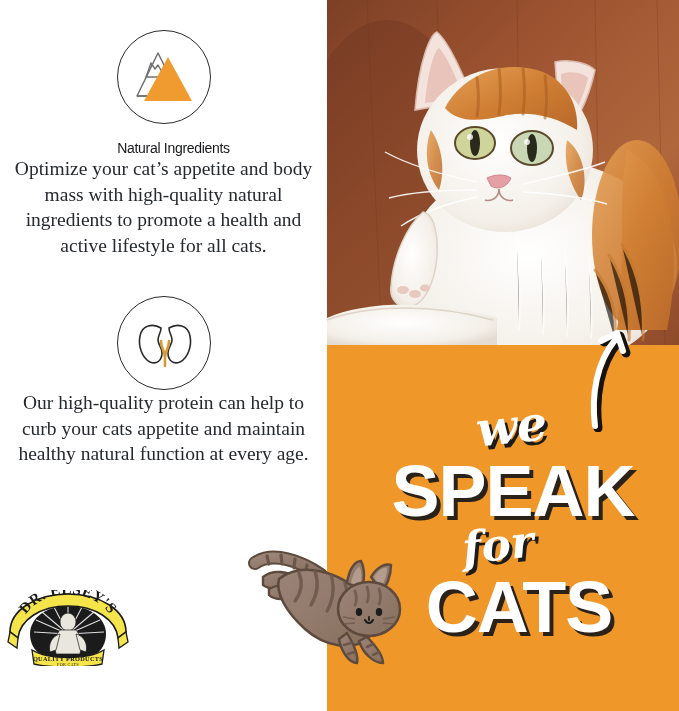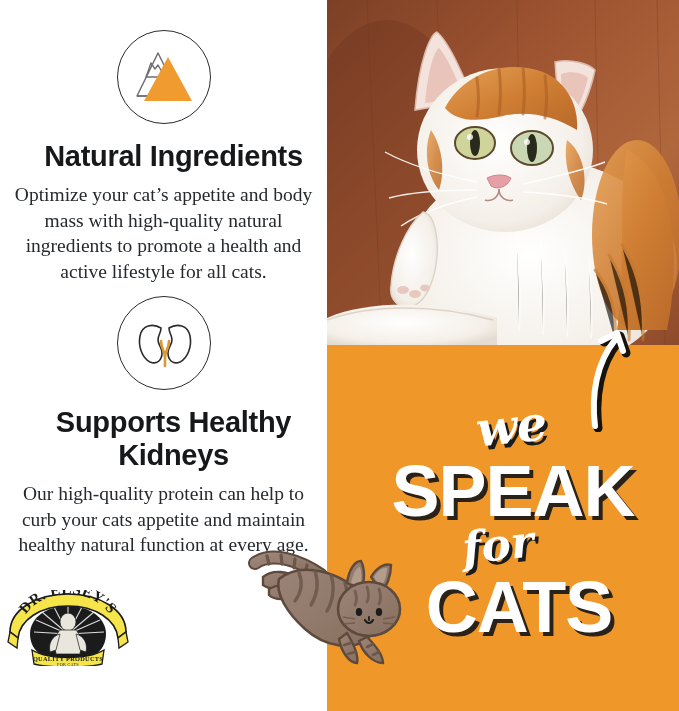--- a/index.html
+++ b/index.html
@@ -23,34 +23,34 @@
 
   .icon-circle{
     width:94px; height:94px; border-radius:50%;
     border:1.3px solid #2b2b2b;
     margin:0 auto; position:relative;
     background:#fff;
   }
 
   .feature-heading{
     font-family:"Liberation Sans", sans-serif;
-    font-weight:bold;
-    font-size:29px;
+    font-weight:normal;
+    font-size:14px;
     color:#17181a;
     letter-spacing:-0.3px;
     margin-top:16px;
     padding-left:20px;
   }
 
   .feature-body{
     font-family:"Liberation Serif", serif;
     font-size:19.5px;
     line-height:25.5px;
     color:#262a2e;
-    margin-top:9px;
+    margin-top:0;
     padding:0 14px;
   }
 
   
   #brand-logo{
     position:absolute; left:6px; top:590px;
     width:124px; height:76px;
   }
 
   
@@ -147,21 +147,20 @@
       <svg width="94" height="94" viewBox="0 0 94 94">
 
         <path d="M43 31 C35 26 24 28 22 39 C20 49 24 61 32 65 C39 68 44 63 44 56 C44 50 40 48 40 43 C40 38 43 36 43 31 Z" fill="none" stroke="#2b2b2b" stroke-width="1.6" stroke-linejoin="round"></path>
 
         <path d="M51 31 C59 26 70 28 72 39 C74 49 70 61 62 65 C55 68 50 63 50 56 C50 50 54 48 54 43 C54 38 51 36 51 31 Z" fill="none" stroke="#2b2b2b" stroke-width="1.6" stroke-linejoin="round"></path>
 
         <path d="M43 44 C43 52 47 54 47 60 L47 69" fill="none" stroke="#d99a33" stroke-width="2.6" stroke-linecap="round"></path>
         <path d="M51 44 C51 52 47 54 47 60" fill="none" stroke="#d99a33" stroke-width="2.6" stroke-linecap="round"></path>
       </svg>
     </div>
-    <div class="feature-heading">Supports Healthy Kidneys</div>
     <div class="feature-body">Our high-quality protein can help to curb your cats appetite and maintain healthy natural function at every age.</div>
   </div>
 
   <div id="brand-logo">
     <svg width="124" height="76" viewBox="0 0 124 76">
       <defs>
         <path id="arcpath" d="M14 44 A48 40 0 0 1 110 44"></path>
       </defs>
 
       <path d="M62 16 C84 16 100 28 100 44 C100 62 84 72 62 72 C40 72 24 62 24 44 C24 28 40 16 62 16 Z" fill="#1b1b1b"></path>

